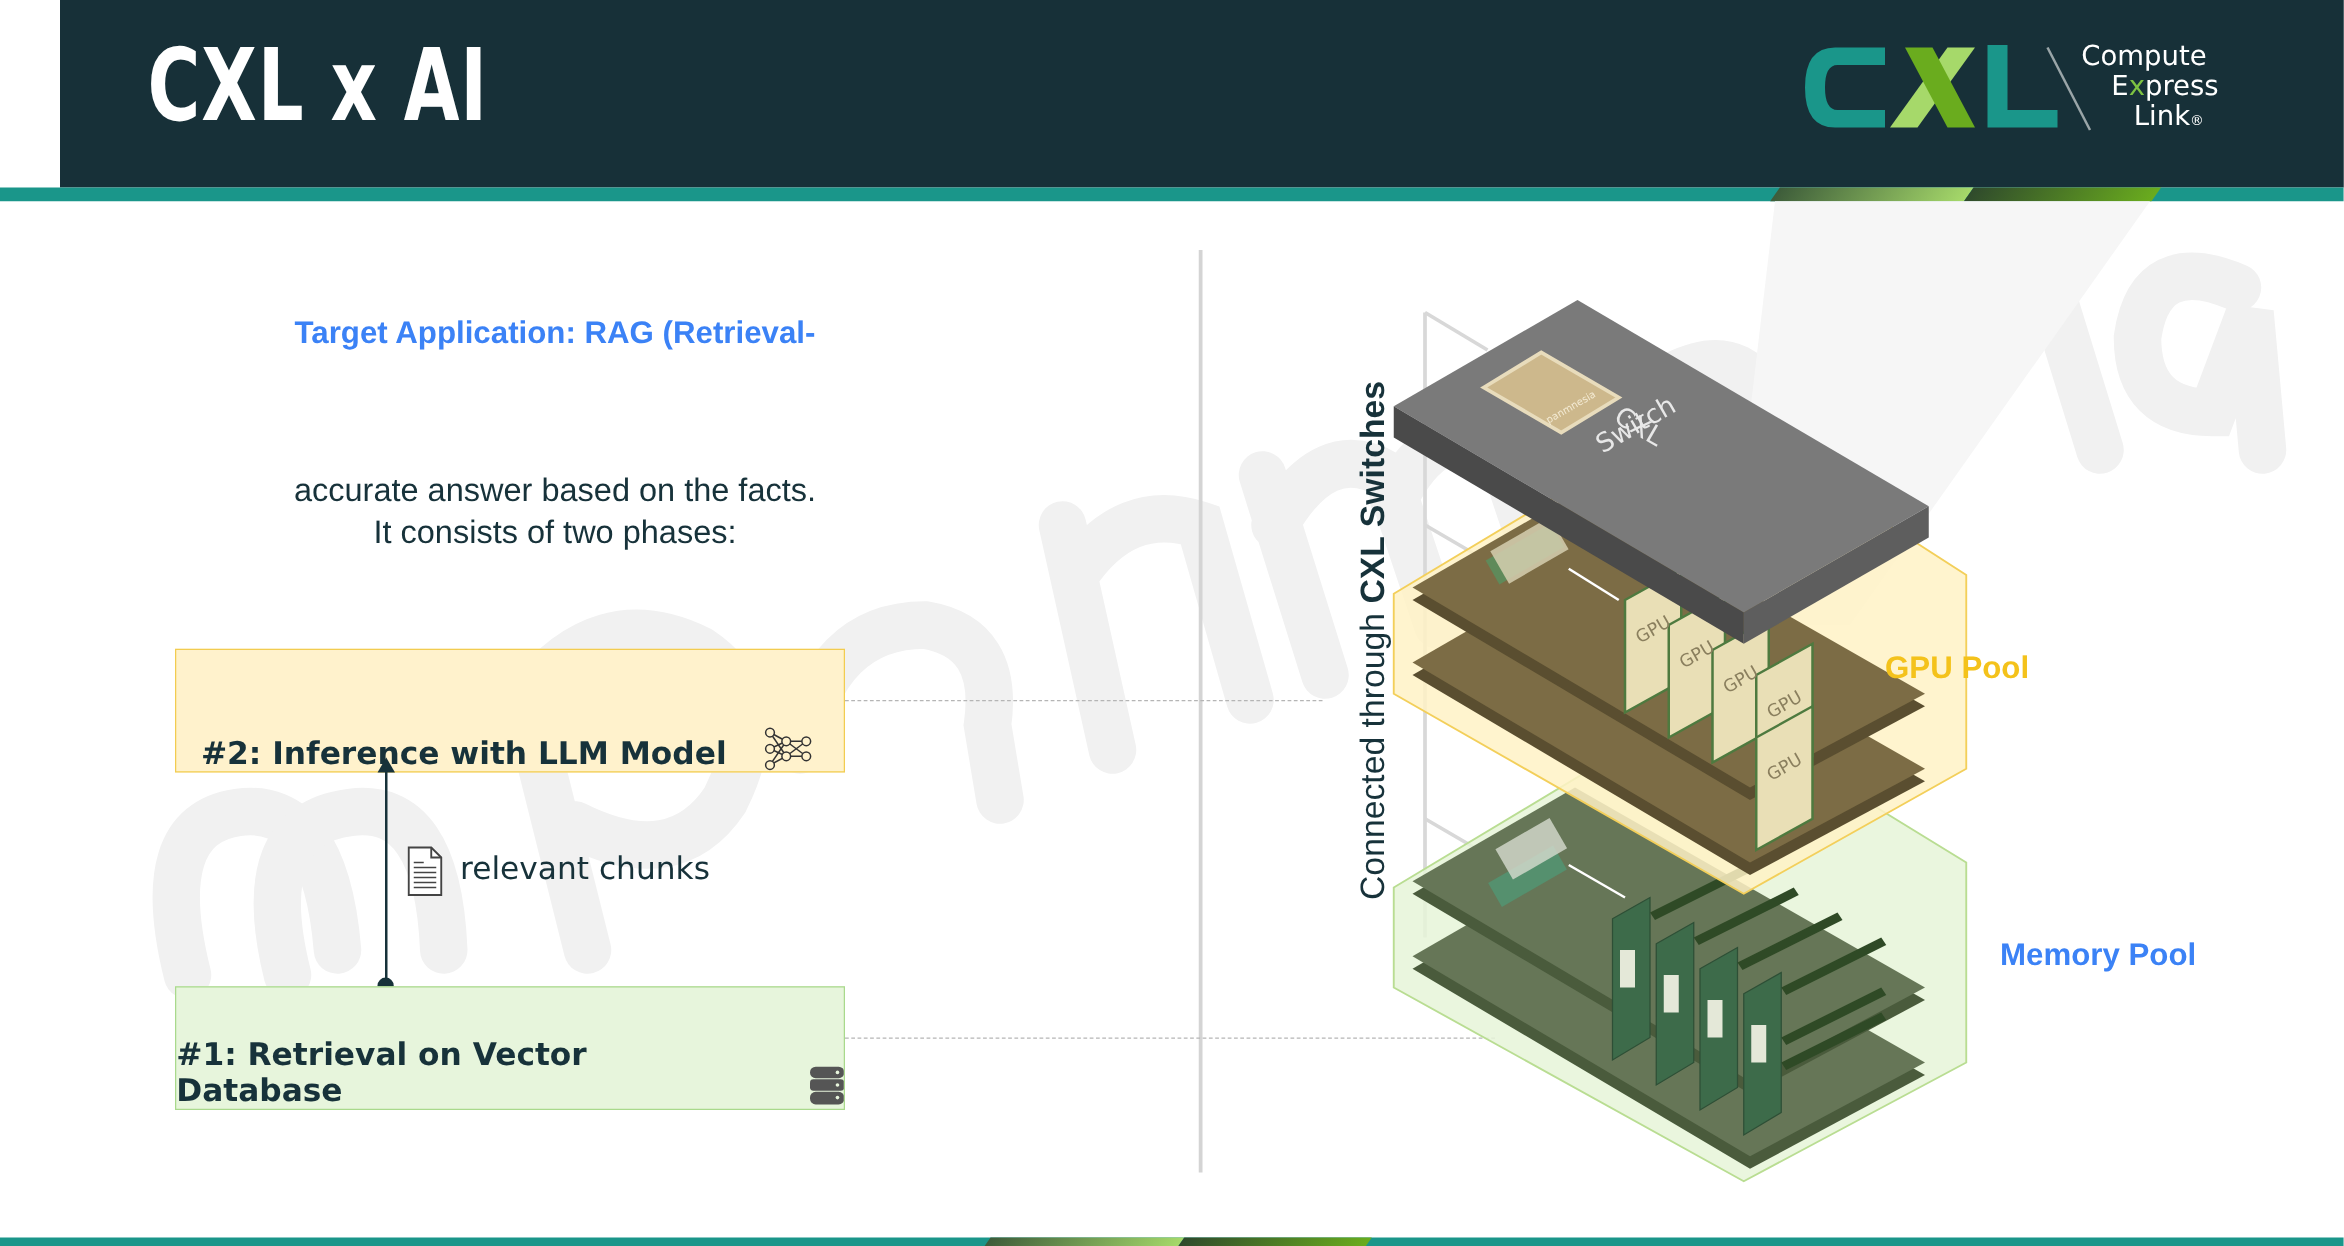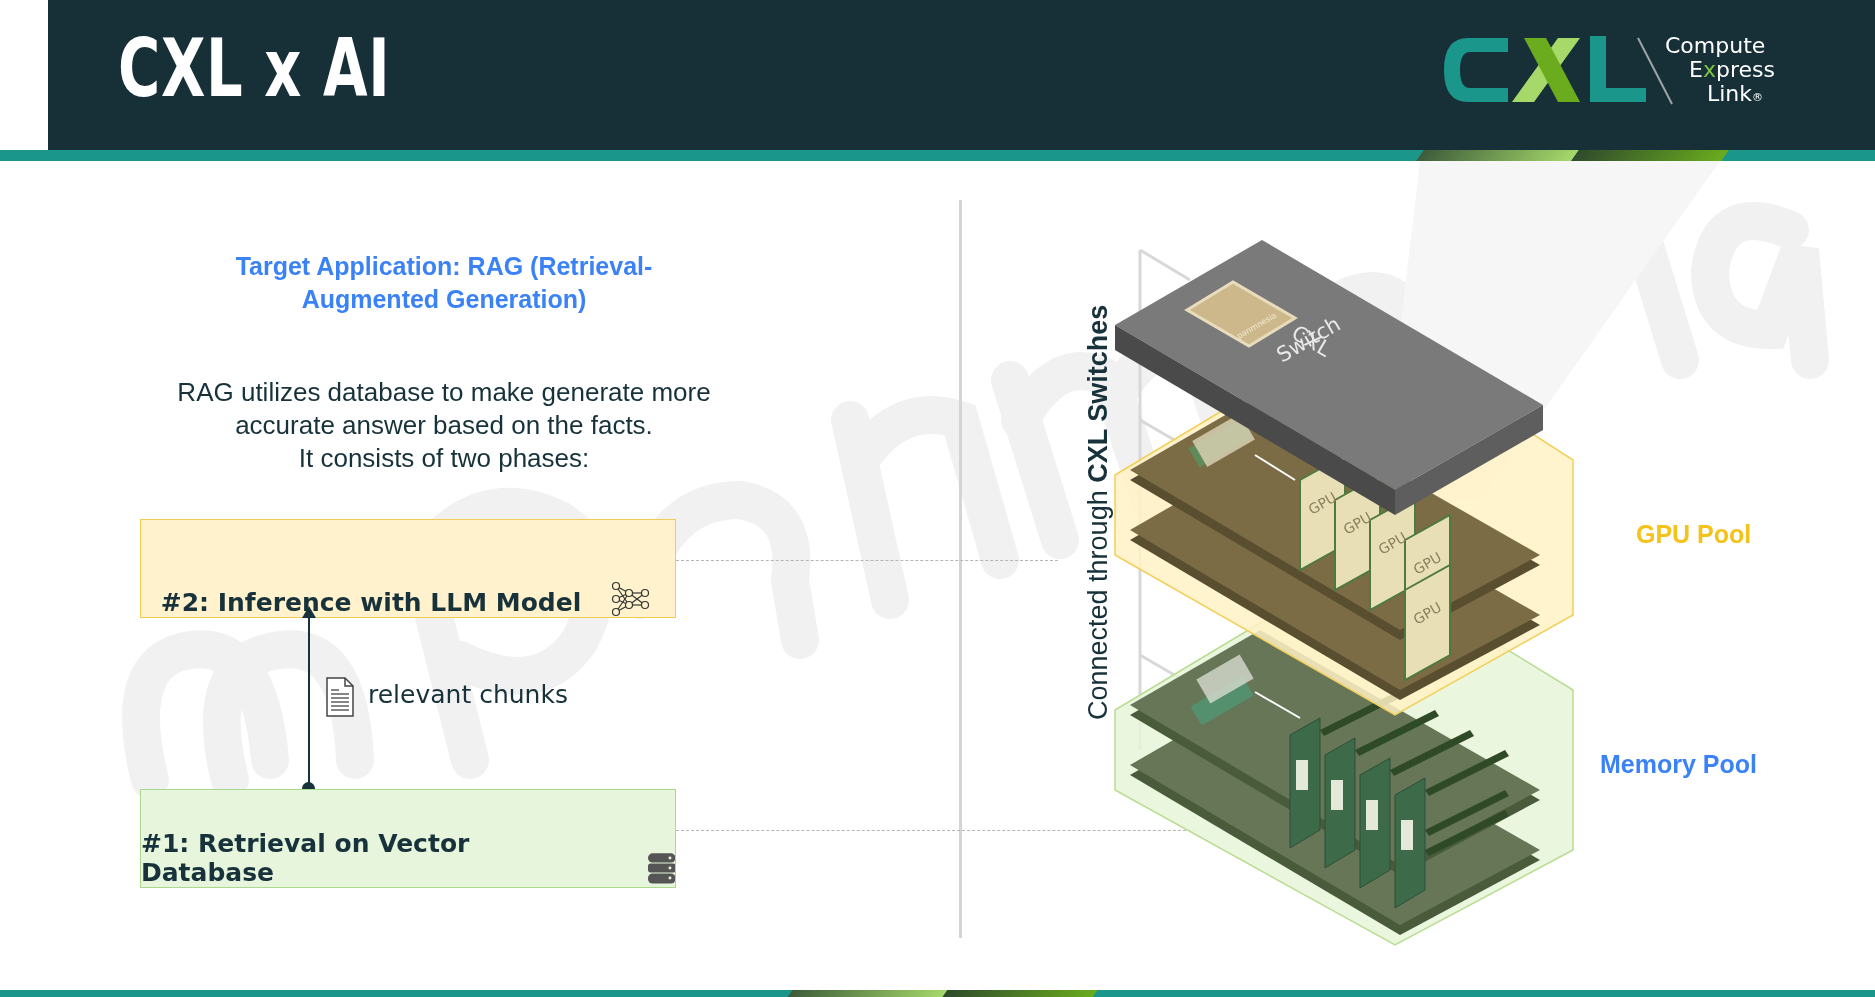--- a/index.html
+++ b/index.html
@@ -33,21 +33,21 @@
   .arrow-dot { position:absolute; left:302px; top:782px; width:13px; height:13px; border-radius:50%; background:#17323a; }
   .doc-icon { position:absolute; left:325px; top:676px; }
   .chunks-label { position:absolute; left:368px; top:680px; font-family:"DejaVu Sans", sans-serif; font-size:25px; color:#17323a; }
 
   .dash-line { position:absolute; height:0; border-top:1.5px dashed #b5b5b5; }
 
   .vert-label { position:absolute; left:1083px; top:720px; transform-origin:left top; transform:rotate(-90deg); font-size:27px; color:#17323a; white-space:nowrap; }
   .vert-label b { font-weight:bold; }
 
   .pool-label { position:absolute; font-weight:bold; font-size:25px; }
-  .gpu-pool-label { left:1636px; top:520px; color:#f4c21b; }
+  .gpu-pool-label { left:1508px; top:520px; color:#f4c21b; }
   .mem-pool-label { left:1600px; top:750px; color:#3b82f6; }
 
   .illus { position:absolute; left:0; top:0; width:1875px; height:997px; }
 </style>
 </head>
 <body>
 
 <div class="header">
   <div class="header-title">CXL x AI</div>
 </div>
@@ -82,24 +82,22 @@
     <path d="M1640 230 L1680 360"></path>
     <path d="M1790 230 Q1720 200 1710 270 Q1710 330 1770 330 L1800 250 L1810 360"></path>
   </g>
   <path d="M1420 161 L1720 161 L1480 500 L1380 500 Z" fill="#f6f6f6"></path>
 </svg>
 
 <div class="divider"></div>
 
 <div class="section-heading">
   <div>Target Application: RAG (Retrieval-</div>
-  <div>Augmented Generation)</div>
 </div>
 <div class="description">
-  <div>RAG utilizes database to make generate more</div>
   <div>accurate answer based on the facts.</div>
   <div>It consists of two phases:</div>
 </div>
 
 <div class="phase-box phase-2">
   <span class="lbl">#2: Inference with LLM Model</span>
   <svg width="44" height="36" viewBox="0 0 44 36">
     <g stroke="#333" stroke-width="1.2" fill="none">
       <line x1="5" y1="5" x2="18" y2="12"></line>
         <line x1="5" y1="5" x2="18" y2="24"></line>

